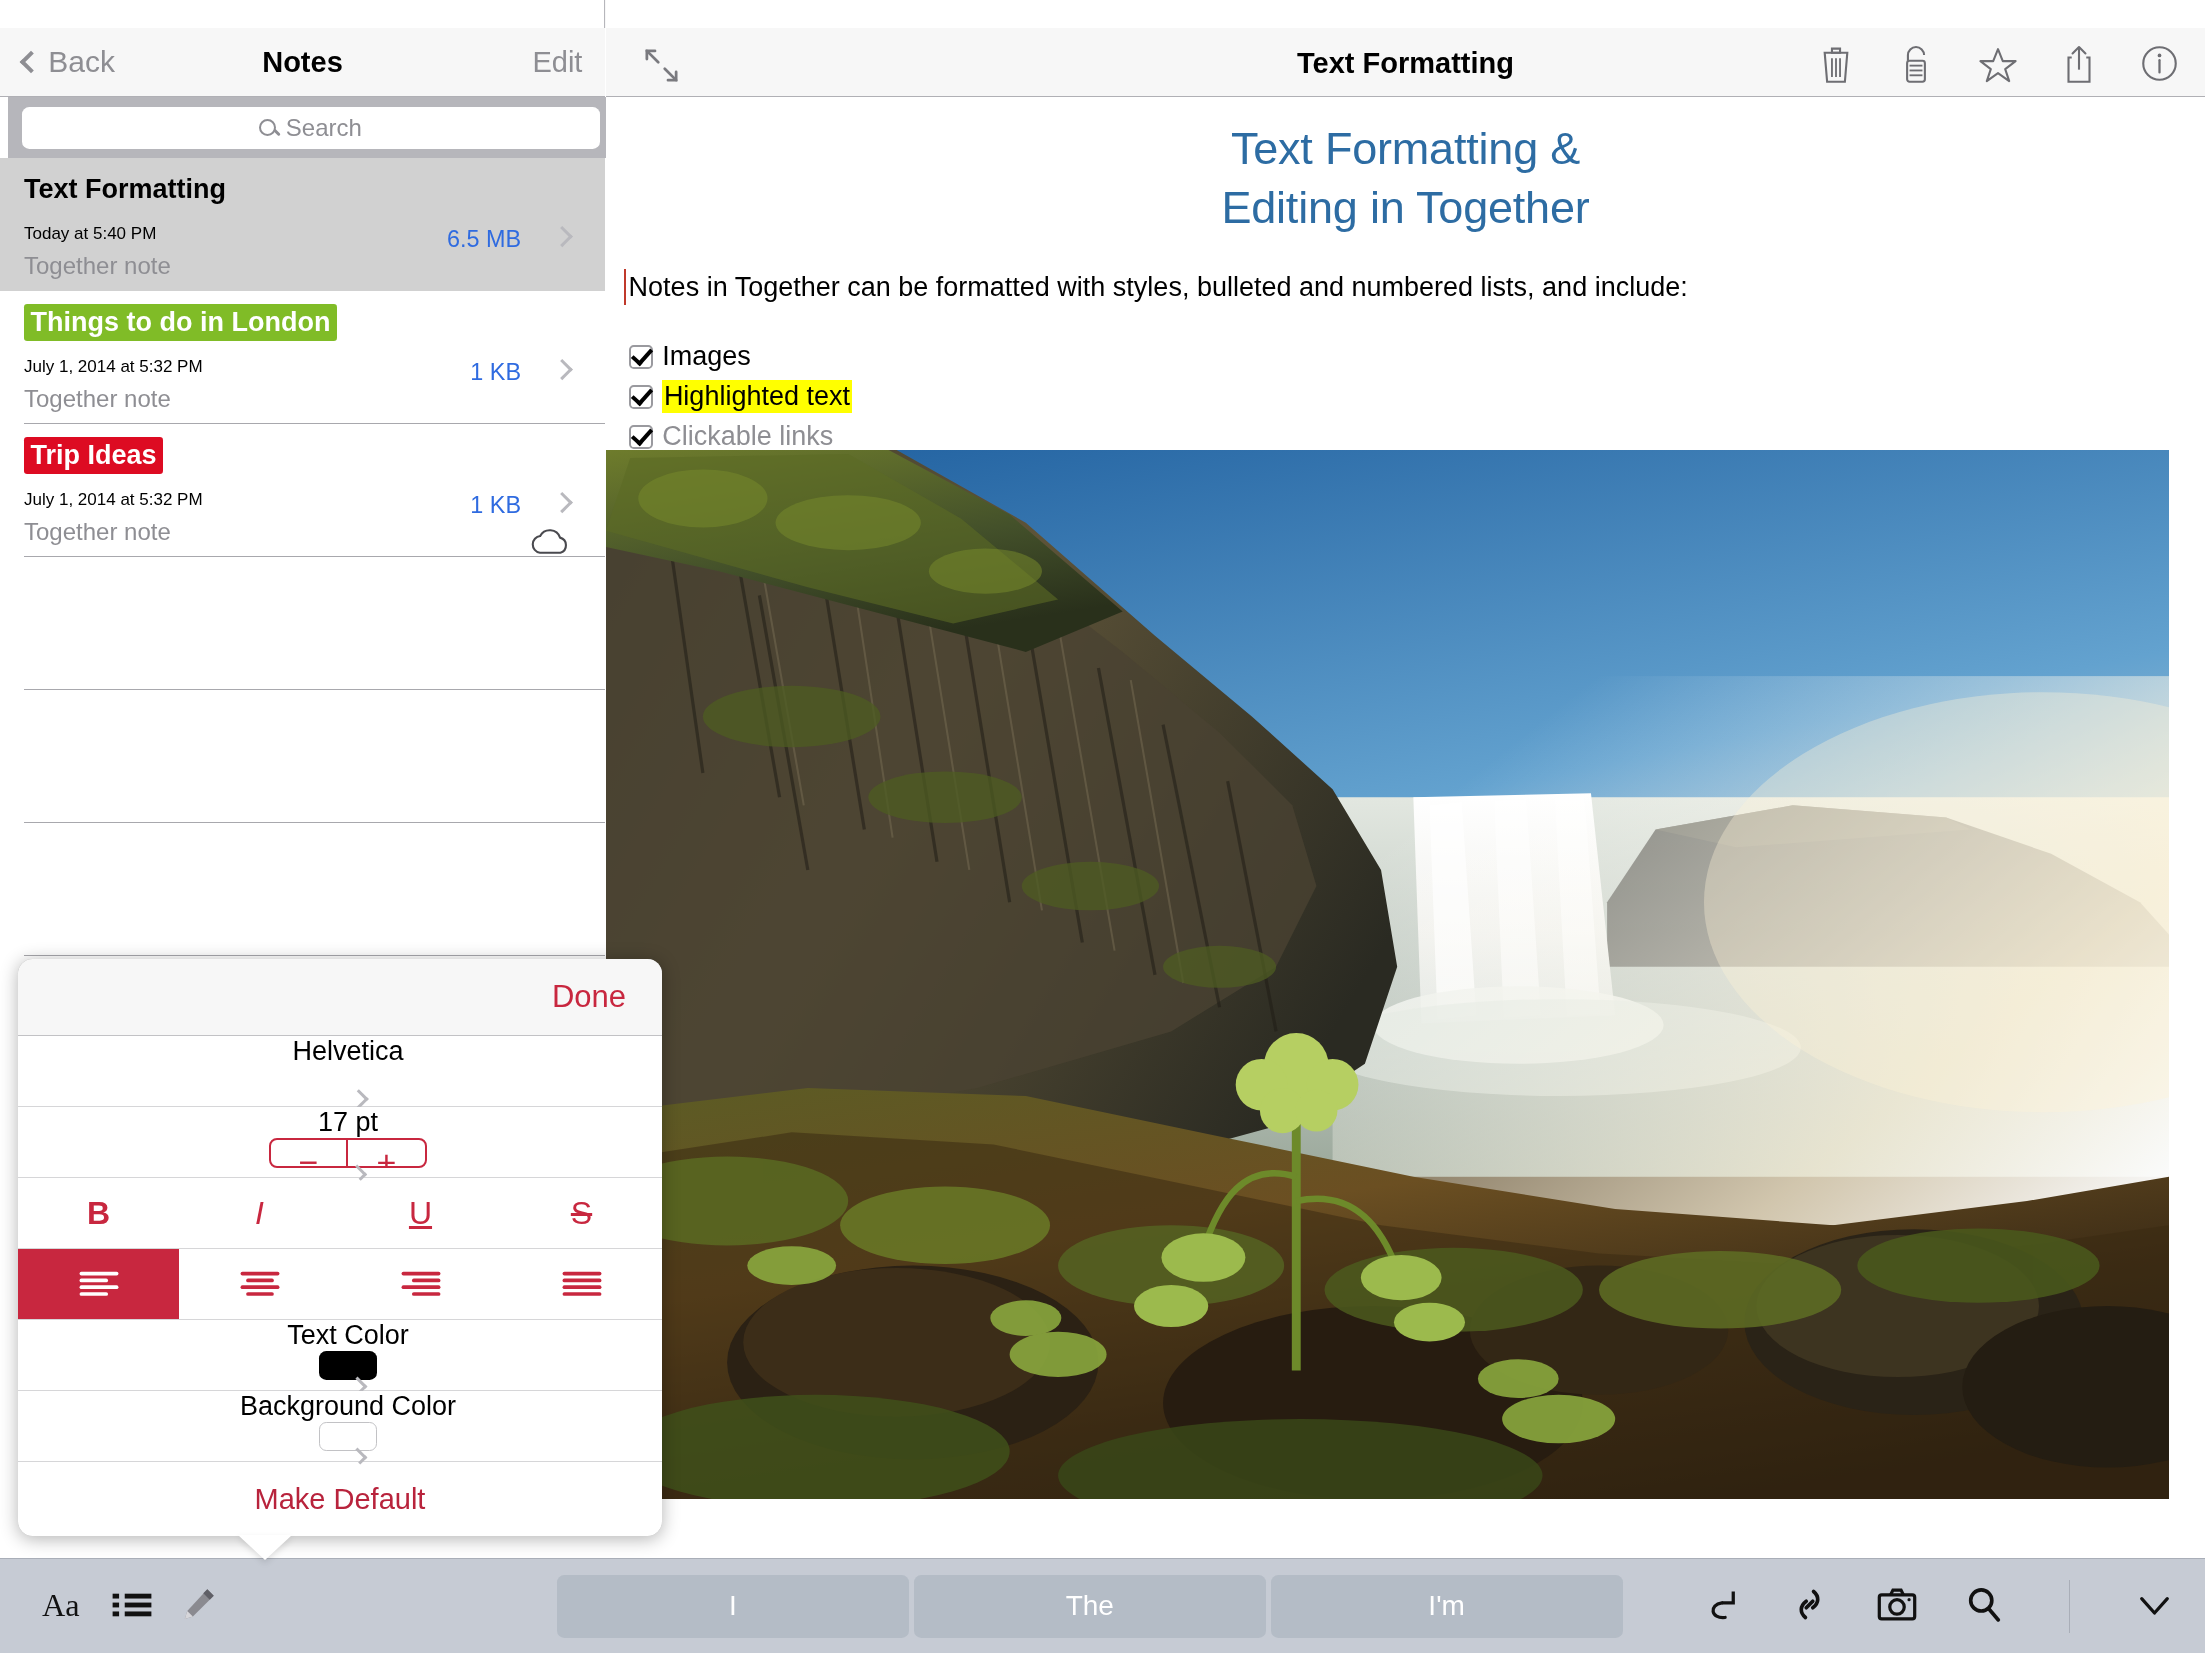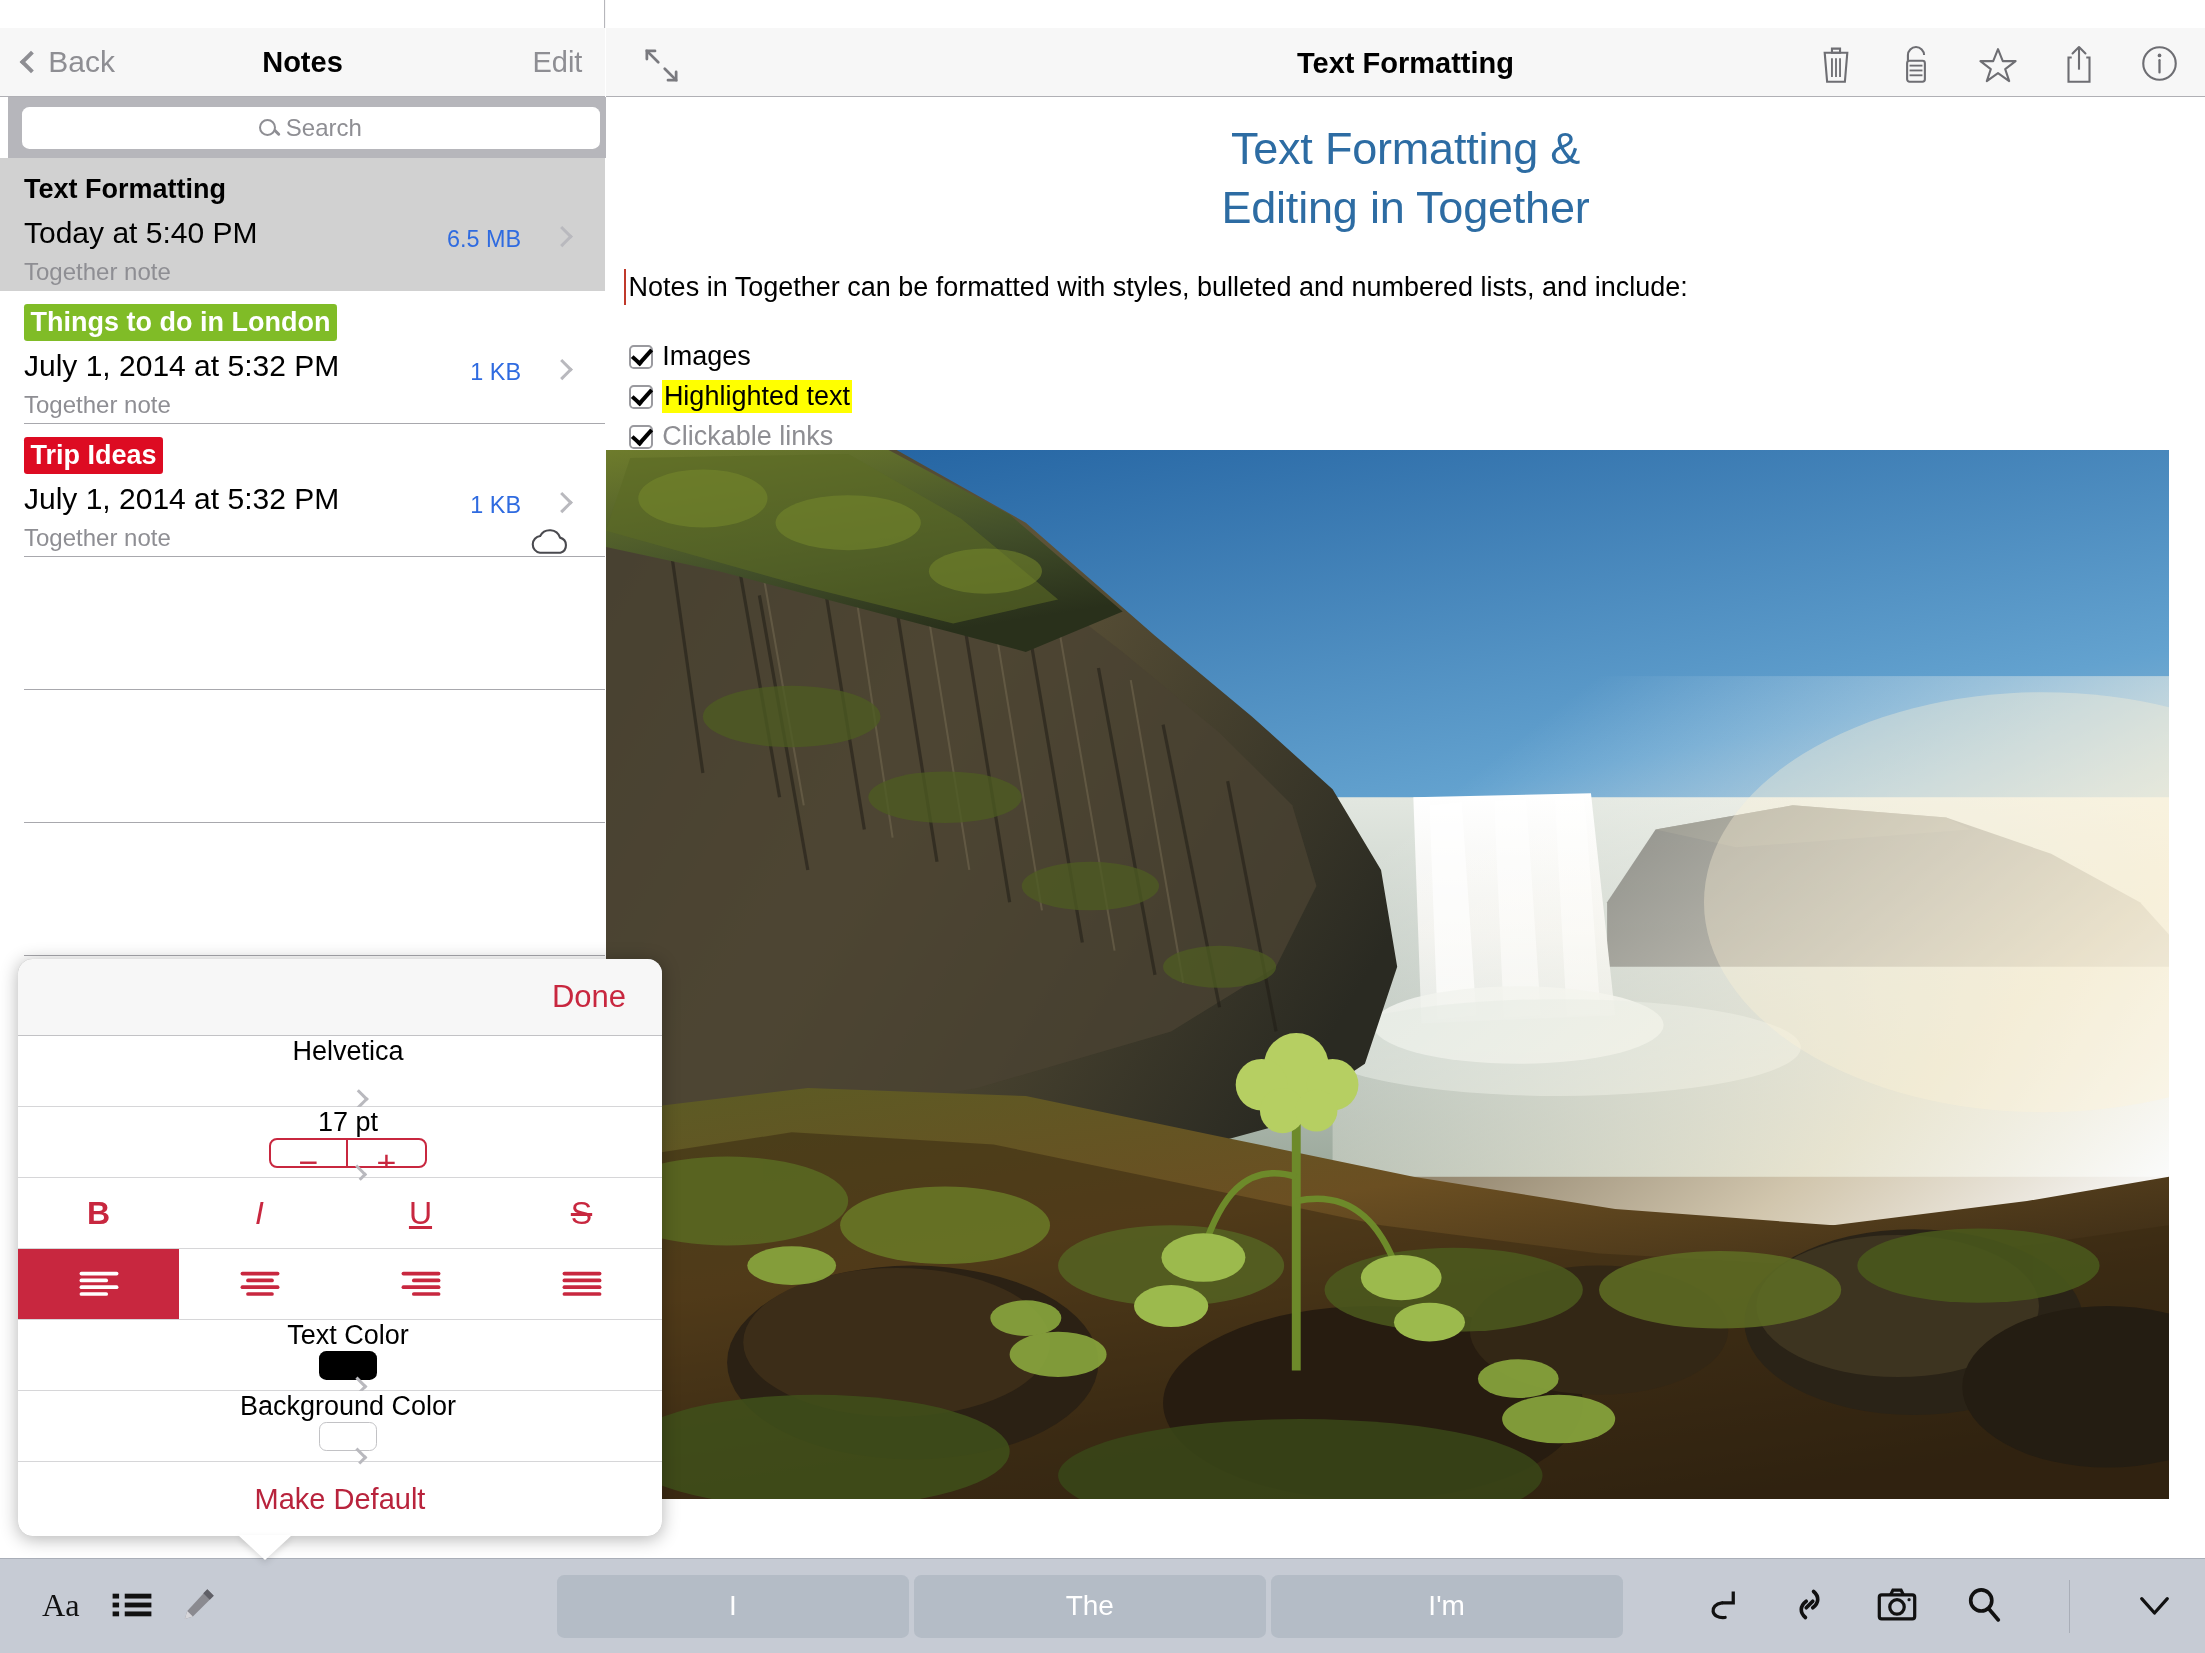--- a/index.html
+++ b/index.html
@@ -73,21 +73,21 @@
     right:-6.5px;bottom:0px;transform:rotate(45deg);border-radius:1.6px;}
 
   .notes-list { position:absolute; top:158px; left:0; width:605px; bottom:0; background:#fff; }
   .note-row { position:relative; padding: 13px 0 11.3px 24px; height: 133px; }
   .note-row.selected { background: #d1d1d1; }
   .note-row .divider {
     position:absolute; left:24px; right:0; bottom:0; height:0.8px; background:#a8a8ad;
   }
   .note-title { font-size: 27px; font-weight: 700; color:#000; display:inline-block; line-height: 1.25; padding: 1.6px 6.5px; border-radius: 3.2px;}
   .note-title.plain { padding-left: 0; }
-  .note-date { font-size: 30px; color:#000; margin-top: 8px; }
+  .note-date { font-size: 17px; color:#000; margin-top: 16px; }
   .note-sub { font-size: 24px; color:#8e8e93; margin-top: 8px; }
   .note-size { position:absolute; right: 84px; top: 68px; font-size: 23.4px; color:#2f6be0; }
   .note-chev {
     position:absolute; right: 36px; top: 71px;
     width: 14.5px; height: 14.5px; border-top: 3.2px solid #b9b9be; border-right: 3.2px solid #b9b9be;
     transform: rotate(45deg);
   }
   .cloud-icon { position:absolute; right: 34px; top: 103px; }
   .empty-rows { position:absolute; left:0; width:605px; }
   .empty-row { height: 133px; position:relative; }

